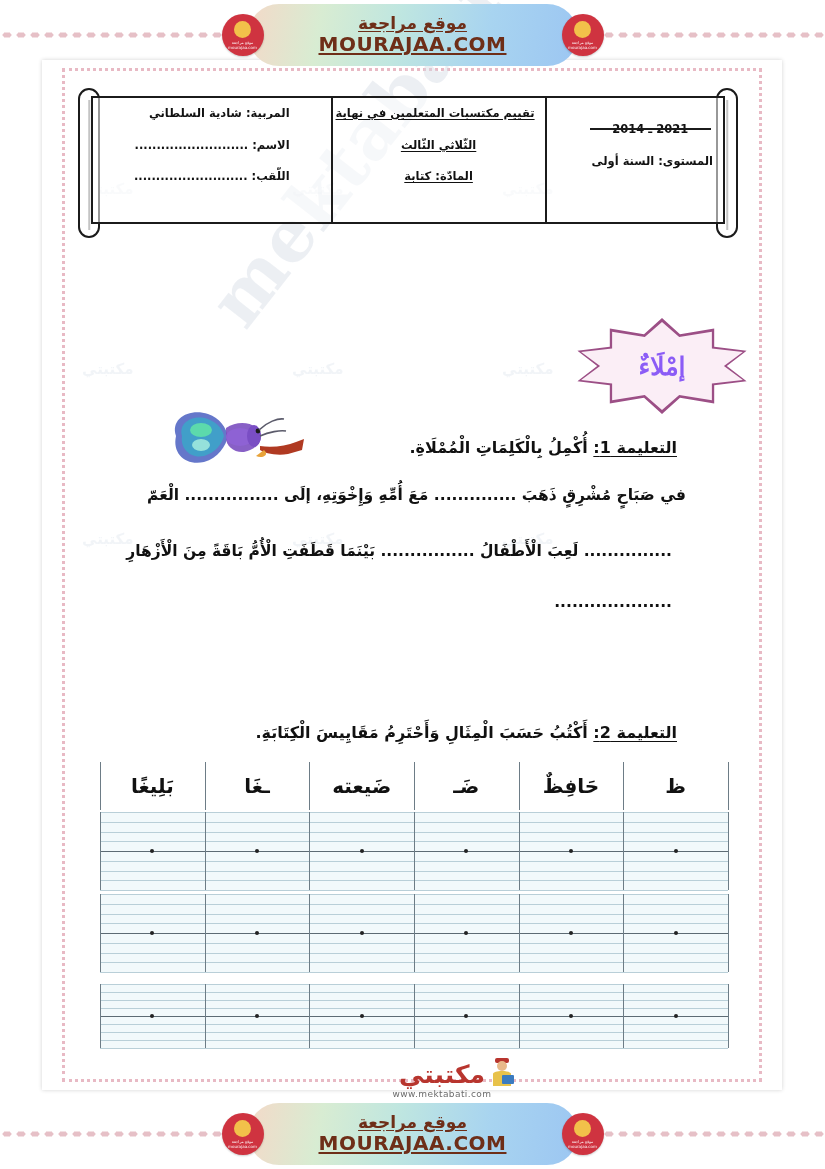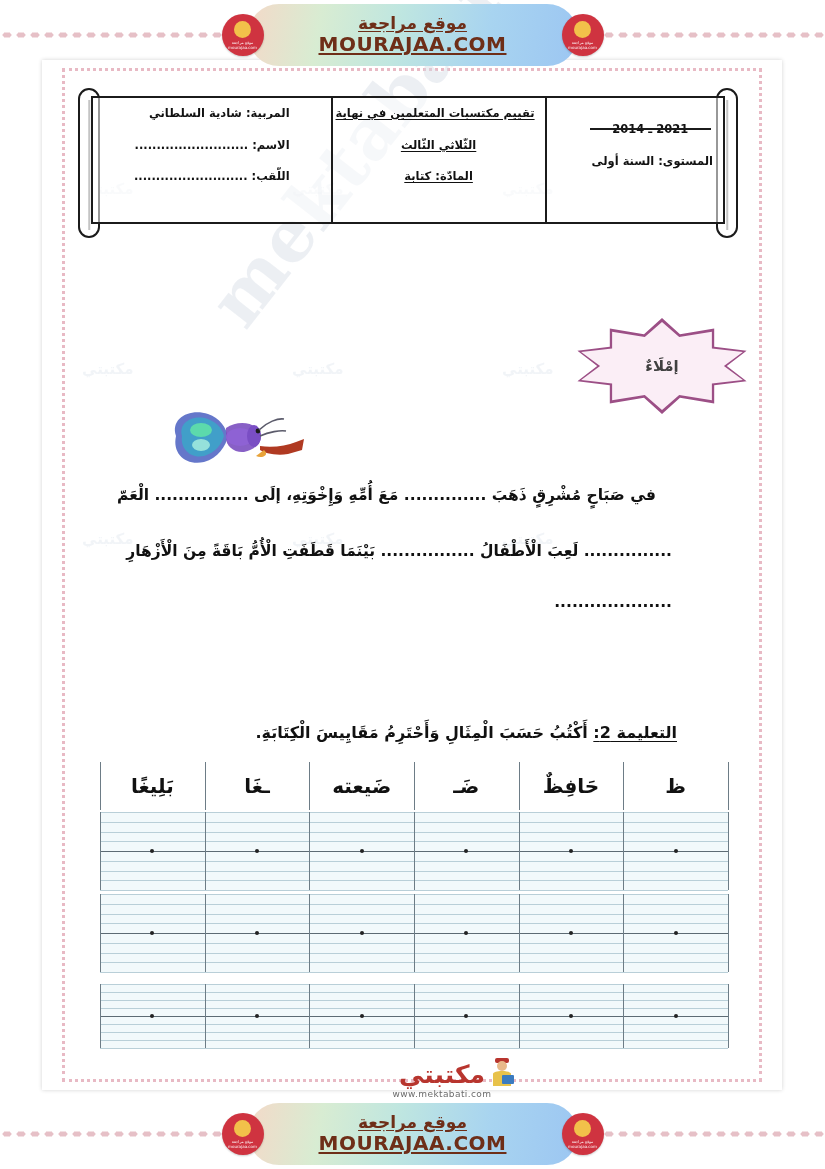--- a/index.html
+++ b/index.html
@@ -132,21 +132,21 @@
   .star .poly {
     position: absolute; inset: 0;
     clip-path: polygon(50% 0%, 60% 17%, 79% 11%, 79% 30%, 97% 34%,
                        86% 50%, 97% 66%, 79% 70%, 79% 89%, 60% 83%,
                        50% 100%, 40% 83%, 21% 89%, 21% 70%, 3% 66%,
                        14% 50%, 3% 34%, 21% 30%, 21% 11%, 40% 17%);
   }
   .star .poly.outer { }
   .star-label {
     position: relative; z-index: 2;
-    font-size: 15px; font-weight: bold; color: #404040; direction: rtl;
+    font-size: 25px; font-weight: bold; color: #8b5cf6; direction: rtl; font-family: Liberation Serif, serif;
   }
   .star-emlaa { left: 530px; top: 258px; width: 180px; height: 96px; }
   .star-emlaa .poly.outer { background: #9c4f86; }
   .star-emlaa .poly.mid { inset: 4px; background: #fbeef6; }
   .star-khat { left: 78px; top: 552px; width: 180px; height: 96px; }
   .star-khat .poly.outer { background: #3f8d9b; }
   .star-khat .poly.mid { inset: 4px; background: #eefaf9; }
 
   
   .instr {
@@ -156,21 +156,21 @@
   }
   .instr .head { text-decoration: underline; text-underline-offset: 3px; }
   .instr-1 { right: 105px; top: 378px; }
   .instr-2 { right: 105px; top: 663px; }
 
   .sent {
     position: absolute; direction: rtl; text-align: center;
     font-size: 15.5px; font-weight: bold; color: #111;
     white-space: nowrap;
   }
-  .sent-1 { right: 126px; top: 426px; }
+  .sent-1 { right: 96px; top: 426px; }
   .sent-2 { right: 110px; top: 482px; }
   .sent-3 { right: 110px; top: 533px; }
 
   
   .butterfly { position: absolute; left: 126px; top: 346px; width: 140px; height: 66px; }
 
   
   .grid-zone { position: absolute; left: 58px; top: 702px; width: 628px; height: 288px; }
   .band { position: absolute; left: 0; width: 628px; }
   .band .bg { position: absolute; inset: 0; background: #f2f9fb; }
@@ -276,20 +276,23 @@
     <path d="M58 22 C70 14, 86 16, 92 26 C96 34, 88 44, 76 46 C66 47, 58 40, 58 32 Z" fill="#7b4fc0" opacity=".9"></path>
     <ellipse cx="72" cy="31" rx="14" ry="9" fill="#8f63d6" opacity=".85"></ellipse>
     <ellipse cx="86" cy="30" rx="7" ry="11" fill="#7a4ec4"></ellipse>
     <circle cx="90" cy="25" r="2.4" fill="#1b1b1b"></circle>
     <path d="M91 24 C99 16, 110 12, 116 13" stroke="#5a5a6a" stroke-width="1.6" fill="none"></path>
     <path d="M92 30 C101 26, 112 24, 118 25" stroke="#5a5a6a" stroke-width="1.6" fill="none"></path>
     <path d="M92 40 C104 42, 118 40, 128 36 L136 33 L134 44 L120 48 C108 50, 96 47, 92 44 Z" fill="#b03a22"></path>
     <path d="M96 44 C102 49, 94 53, 88 50" fill="#e8a33a"></path>
   </svg>
 
+  <div class="instr instr-1">
+    <span class="head">التعليمة 1:</span><span> أُكْمِلُ بِالْكَلِمَاتِ الْمُمْلَاةِ.</span>
+  </div>
   <div class="sent sent-1">في صَبَاحٍ مُشْرِقٍ ذَهَبَ .............. مَعَ أُمِّهِ وَإِخْوَتِهِ، إلَى ................ الْعَمّ</div>
   <div class="sent sent-2">............... لَعِبَ الْأَطْفَالُ ................ بَيْنَمَا قَطَفَتِ الْأُمُّ بَاقَةً مِنَ الْأَزْهَارِ</div>
   <div class="sent sent-3">....................</div>
 
 
   <div class="instr instr-2">
     <span class="head">التعليمة 2:</span><span> أَكْتُبُ حَسَبَ الْمِثَالِ وَأَحْتَرِمُ مَقَايِيسَ الْكِتَابَةِ.</span>
   </div>
 
   <div class="grid-zone">

